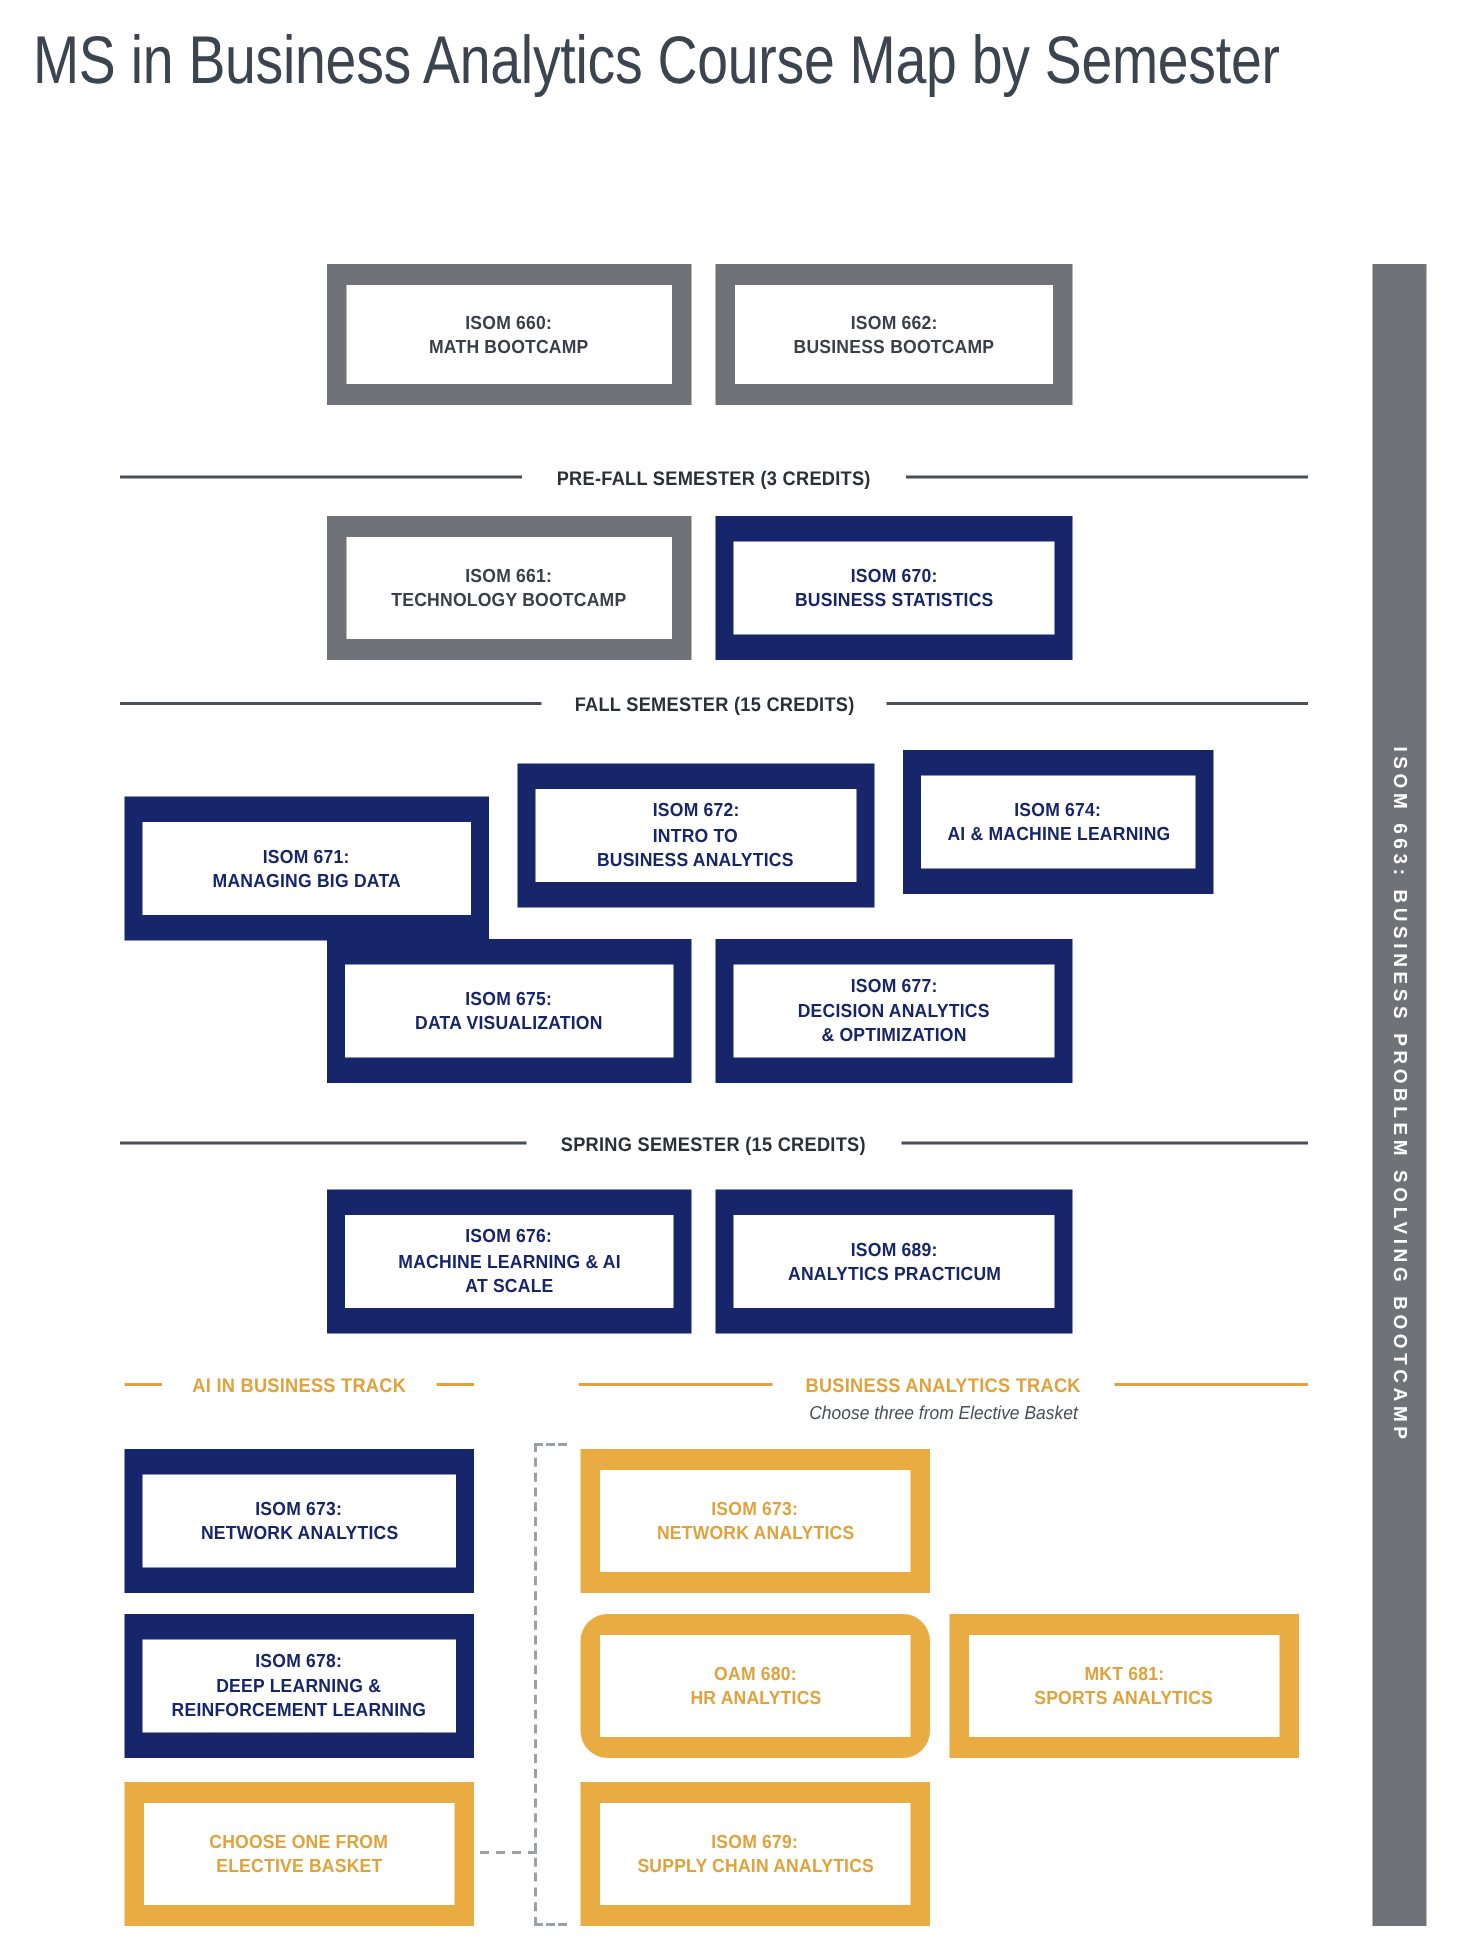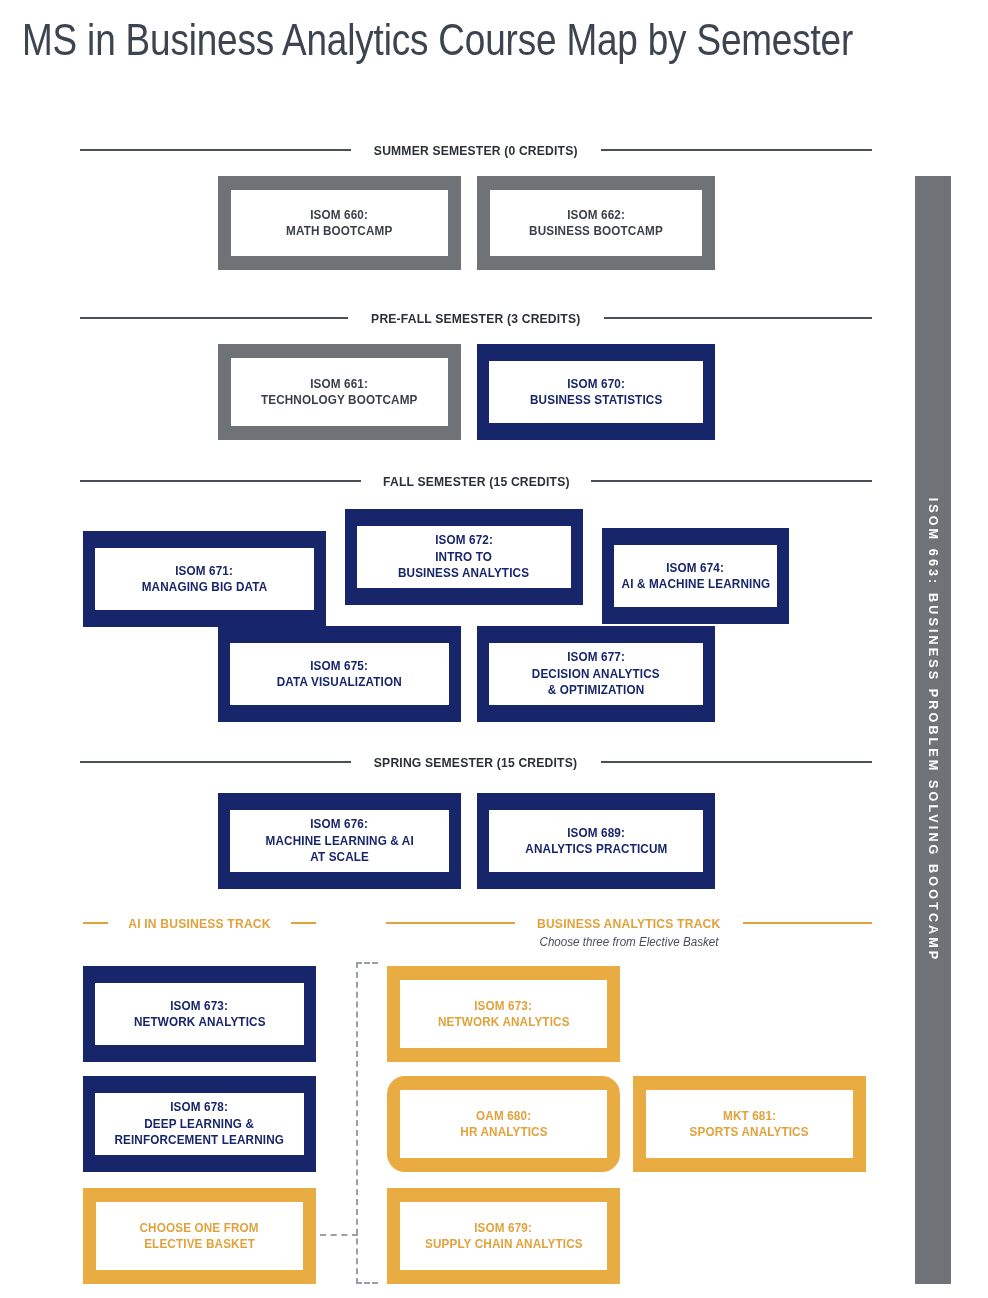--- a/index.html
+++ b/index.html
@@ -107,25 +107,20 @@
 <body>
 
 <div id="canvas">
 
   <div class="title">MS in Business Analytics Course Map by Semester</div>
 
   <div class="sidebar" style="left:915px;top:176px;width:36px;height:1108px;">
     <div class="vtext">ISOM 663: BUSINESS PROBLEM SOLVING BOOTCAMP</div>
   </div>
 
-  <div class="sec" style="left:80px;top:141px;width:792px;">
-    <div class="rule"></div>
-    <div class="sec-label">SUMMER SEMESTER (0 CREDITS)</div>
-    <div class="rule"></div>
-  </div>
 
   <div class="box gray" style="left:218px;top:176px;width:243px;height:94px;">
     <div class="inner">
       <div class="line">ISOM 660:</div>
       <div class="line">MATH BOOTCAMP</div>
     </div>
   </div>
 
   <div class="box gray" style="left:477px;top:176px;width:238px;height:94px;">
     <div class="inner">
@@ -147,42 +142,42 @@
     </div>
   </div>
 
   <div class="box navy" style="left:477px;top:344px;width:238px;height:96px;">
     <div class="inner">
       <div class="line">ISOM 670:</div>
       <div class="line">BUSINESS STATISTICS</div>
     </div>
   </div>
 
-  <div class="sec" style="left:80px;top:472px;width:792px;">
+  <div class="sec" style="left:80px;top:460px;width:792px;">
     <div class="rule"></div>
     <div class="sec-label">FALL SEMESTER (15 CREDITS)</div>
     <div class="rule"></div>
   </div>
 
   <div class="box navy" style="left:83px;top:531px;width:243px;height:96px;">
     <div class="inner">
       <div class="line">ISOM 671:</div>
       <div class="line">MANAGING BIG DATA</div>
     </div>
   </div>
 
   <div class="box navy" style="left:345px;top:509px;width:238px;height:96px;">
     <div class="inner">
       <div class="line">ISOM 672:</div>
       <div class="line">INTRO TO</div>
       <div class="line">BUSINESS ANALYTICS</div>
     </div>
   </div>
 
-  <div class="box navy" style="left:602px;top:528px;width:187px;height:96px;">
+  <div class="box navy" style="left:602px;top:500px;width:207px;height:96px;">
     <div class="inner">
       <div class="line">ISOM 674:</div>
       <div class="line">AI &amp; MACHINE LEARNING</div>
     </div>
   </div>
 
   <div class="box navy" style="left:218px;top:626px;width:243px;height:96px;">
     <div class="inner">
       <div class="line">ISOM 675:</div>
       <div class="line">DATA VISUALIZATION</div>

